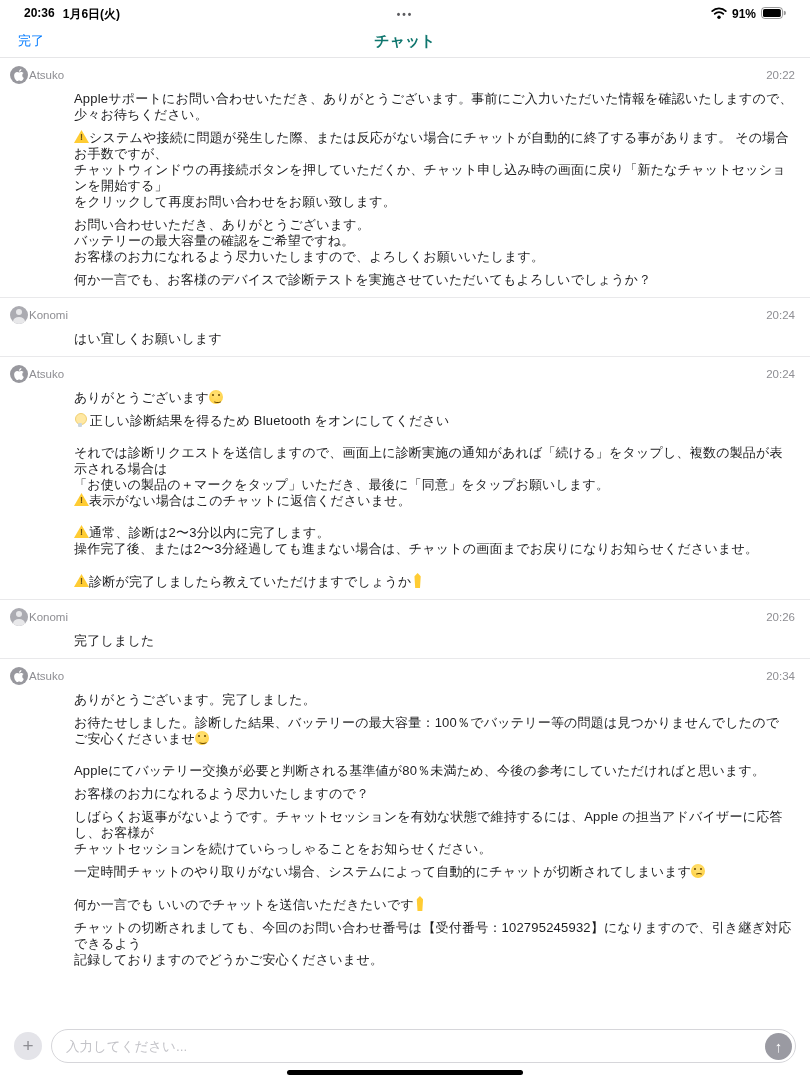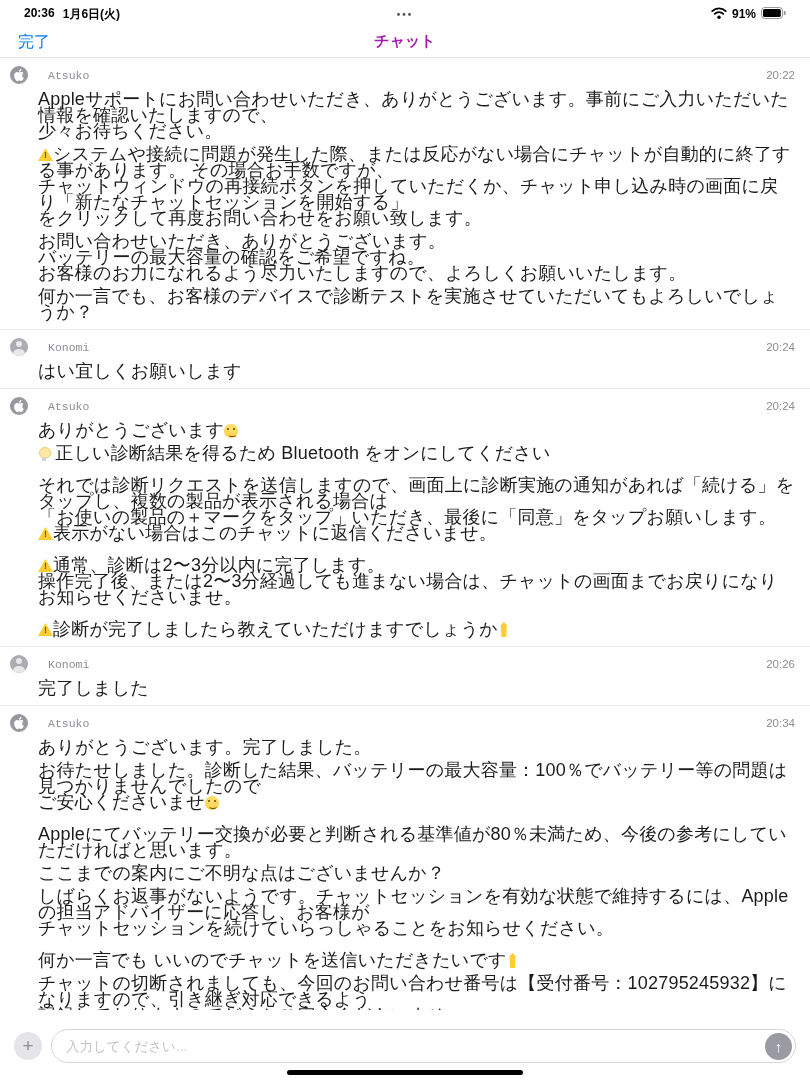--- a/index.html
+++ b/index.html
@@ -11,45 +11,45 @@
   .status-bar { position:absolute; top:0; left:0; right:0; height:24px;
     display:flex; align-items:center; justify-content:space-between;
     padding:4px 24px 0 24px; font-size:12px; font-weight:700; color:#000; }
   .status-left { display:flex; gap:8px; }
   .status-center { position:absolute; left:0; right:0; text-align:center;
     color:#5a5a5e; font-size:10px; letter-spacing:2px; }
   .status-right { display:flex; align-items:center; gap:5px; }
 
   
   .nav-bar { position:absolute; top:24px; left:0; right:0; height:33px; }
-  .done-btn { position:absolute; left:18px; top:8px; font-size:16px; color:#007AFF;
+  .done-btn { position:absolute; left:18px; top:8px; font-size:13px; color:#007AFF;
     background:none; border:none; font-family:inherit; cursor:pointer; }
   .nav-title { position:absolute; left:0; right:0; top:8px; text-align:center;
-    font-size:15px; font-weight:700; color:#a21caf; }
+    font-size:15px; font-weight:700; color:#0f766e; }
 
   
   .message-list { position:absolute; top:57px; left:0; right:0; bottom:70px;
     overflow:hidden; border-top:1px solid #e6e6e8; }
   .msg { padding:7px 15px 9px 10px; border-bottom:1px solid #e9e9eb; }
   .msg:last-child { border-bottom:none; }
   .msg-head { display:flex; align-items:center; height:20px; margin-bottom:6px; }
   .avatar { width:18px; height:18px; border-radius:50%; flex:0 0 18px;
     position:relative; overflow:hidden; display:flex; align-items:center; justify-content:center; }
   .avatar.apple-logo { background:#98989e; }
   .avatar.apple-logo svg { width:10px; height:12px; }
   .avatar.person { background:#ababb1; }
   .avatar.person::before { content:""; position:absolute; top:3px; left:6px;
     width:6px; height:6px; border-radius:50%; background:#e8e8ea; }
   .avatar.person::after { content:""; position:absolute; top:10.5px; left:3px;
     width:12px; height:9px; border-radius:50% 50% 0 0; background:#e8e8ea; }
-  .sender { margin-left:20px; font-size:11.5px; color:#8e8e93;font-family:Liberation Mono, monospace; }
+  .sender { margin-left:1px; font-size:11.5px; color:#8e8e93; }
   .msg-time { margin-left:auto; font-size:11.5px; color:#8e8e93; }
   .msg-body { padding-left:28px; }
-  .para { font-size:18px; line-height:16px; color:#1c1c1e; margin-bottom:7px;
-    letter-spacing:.2px; }
+  .para { font-size:13px; line-height:16px; color:#1c1c1e; margin-bottom:7px;
+    letter-spacing:.2px;margin-left:36px; }
   .para:last-child { margin-bottom:0; }
   .para.blank { height:9px; margin-bottom:0; }
 
   
   .ej { display:inline-block; vertical-align:-2px; position:relative; }
   .ej-warn { width:15px; height:13px; vertical-align:-1px; }
   .ej-warn::before { content:""; position:absolute; inset:0; background:#FFCC33;
     clip-path:polygon(50% 0,100% 100%,0 100%); }
   .ej-warn::after { content:"!"; position:absolute; left:0; right:0; bottom:0;
     text-align:center; font-size:9px; font-weight:700; color:#6b5216; line-height:11px; }
@@ -193,22 +193,23 @@
             </svg>
           </span>
           <span class="sender">Atsuko</span>
           <span class="msg-time">20:34</span>
         </div>
         <div class="msg-body">
           <div class="para">ありがとうございます。完了しました。</div>
           <div class="para">お待たせしました。診断した結果、バッテリーの最大容量：100％でバッテリー等の問題は見つかりませんでしたので<br>ご安心くださいませ<span class="ej ej-face ej-blush"></span></div>
           <div class="para blank"></div>
           <div class="para">Appleにてバッテリー交換が必要と判断される基準値が80％未満ため、今後の参考にしていただければと思います。</div>
-          <div class="para">ここまでの案内にご不明な点はございませんか？</div>
+          <div class="para">お客様のお力になれるよう尽力いたしますので？</div>
           <div class="para">しばらくお返事がないようです。チャットセッションを有効な状態で維持するには、Apple の担当アドバイザーに応答し、お客様が<br>チャットセッションを続けていらっしゃることをお知らせください。</div>
+          <div class="para">一定時間チャットのやり取りがない場合、システムによって自動的にチャットが切断されてしまいます<span class="ej ej-face ej-sad"></span></div>
           <div class="para blank"></div>
           <div class="para">何か一言でも いいのでチャットを送信いただきたいです<span class="ej ej-pray"></span></div>
           <div class="para">チャットの切断されましても、今回のお問い合わせ番号は【受付番号：102795245932】になりますので、引き継ぎ対応できるよう<br>記録しておりますのでどうかご安心くださいませ。</div>
         </div>
       </div>
   </div>
 
   <div class="composer">
     <button class="plus-btn">+</button>
     <div class="input-pill">

